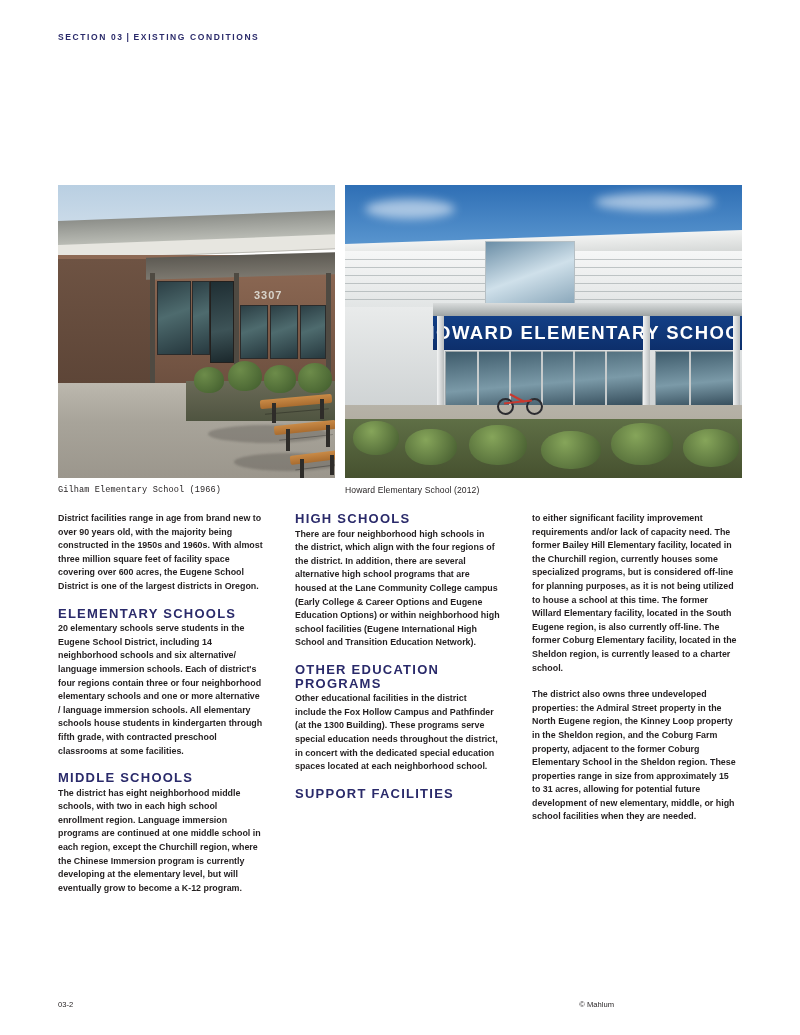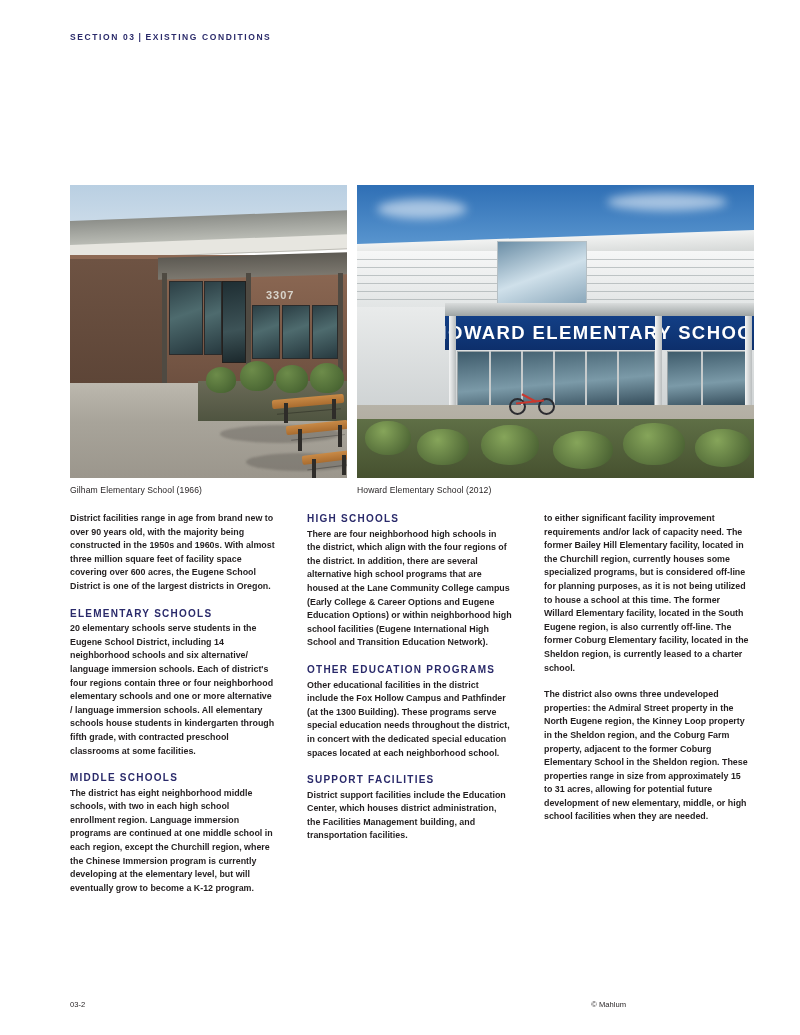--- a/index.html
+++ b/index.html
@@ -10,21 +10,21 @@
   body {
     width: 800px;
     height: 1035px;
     font-family: "Liberation Sans", sans-serif;
     color: #231f20;
     position: relative;
     overflow: hidden;
   }
   .page {
     position: absolute;
-    top: 0; left: 12px;
+    top: 0; left: 0;
     width: 672px;
     height: 1035px;
   }
   .header {
     position: absolute;
     top: 32px;
     left: 58px;
     font-size: 8.5px;
     font-weight: bold;
     letter-spacing: 1.6px;
@@ -59,21 +59,21 @@
     width: 397px;
     height: 293px;
   }
   .caption {
     position: absolute;
     top: 485px;
     font-size: 8.6px;
     color: #231f20;
     letter-spacing: 0.1px;
   }
-  .caption-left { left: 58px; }
+  .caption-left { left: 58px; font-family: Liberation Mono, monospace; }
   .caption-right { left: 345px; }
 
   
   .p1-sky {
     position: absolute; left: 0; top: 0; width: 277px; height: 60px;
     background: linear-gradient(180deg, #b9cfe2 0%, #d4e1ec 100%);
   }
   .p1-roof {
     position: absolute; left: 0; top: 36px; width: 277px; height: 34px;
     background: linear-gradient(180deg, #8d8f8a 0%, #b9bbb4 70%, #a6a8a2 100%);
@@ -258,21 +258,21 @@
     width: 205px;
     font-size: 8.9px;
     line-height: 13.6px;
     color: #231f20;
   }
   .col-1 { left: 58px; top: 512px; }
   .col-2 { left: 295px; top: 512px; }
   .col-3 { left: 532px; top: 512px; }
   .col h3 {
     margin: 0 0 2px 0;
-    font-size: 10px;
+    font-size: 13px;
     font-weight: bold;
     letter-spacing: 1.25px;
     color: #2a2a6a;
     text-transform: uppercase;
   }
   .col p {
     margin: 0 0 13px 0;
     text-align: left;
   }
   .col .blk { margin-bottom: 13px; }
@@ -422,21 +422,20 @@
     <div class="blk">
       <h3>HIGH SCHOOLS</h3>
       <p>There are four neighborhood high schools in the district, which align with the four regions of the district. In addition, there are several alternative high school programs that are housed at the Lane Community College campus (Early College &amp; Career Options and Eugene Education Options) or within neighborhood high school facilities (Eugene International High School and Transition Education Network).</p>
     </div>
     <div class="blk">
       <h3>OTHER EDUCATION PROGRAMS</h3>
       <p>Other educational facilities in the district include the Fox Hollow Campus and Pathfinder (at the 1300 Building). These programs serve special education needs throughout the district, in concert with the dedicated special education spaces located at each neighborhood school.</p>
     </div>
     <div class="blk">
       <h3>SUPPORT FACILITIES</h3>
-      <p>District support facilities include the Education Center, which houses district administration, the Facilities Management building, and transportation facilities.</p>
     </div>
   </div>
 
   <div class="col col-3">
     <div class="blk">
       <p>to either significant facility improvement requirements and/or lack of capacity need. The former Bailey Hill Elementary facility, located in the Churchill region, currently houses some specialized programs, but is considered off-line for planning purposes, as it is not being utilized to house a school at this time. The former Willard Elementary facility, located in the South Eugene region, is also currently off-line. The former Coburg Elementary facility, located in the Sheldon region, is currently leased to a charter school.</p>
     </div>
     <div class="blk">
       <p>The district also owns three undeveloped properties: the Admiral Street property in the North Eugene region, the Kinney Loop property in the Sheldon region, and the Coburg Farm property, adjacent to the former Coburg Elementary School in the Sheldon region. These properties range in size from approximately 15 to 31 acres, allowing for potential future development of new elementary, middle, or high school facilities when they are needed.</p>
     </div>

